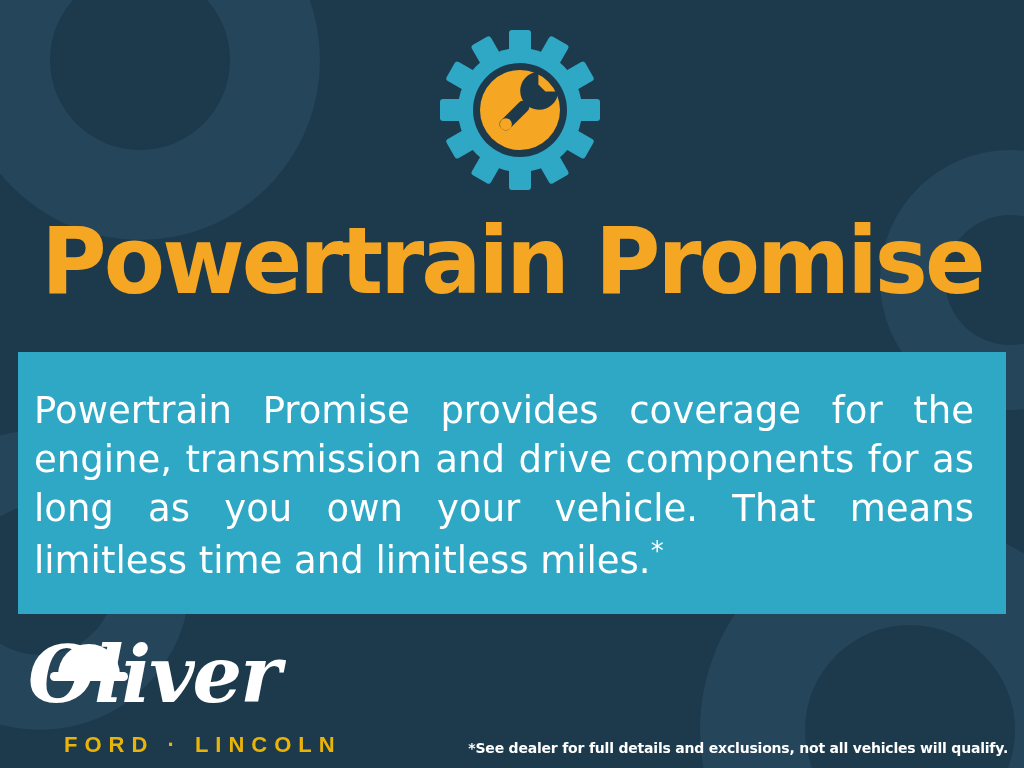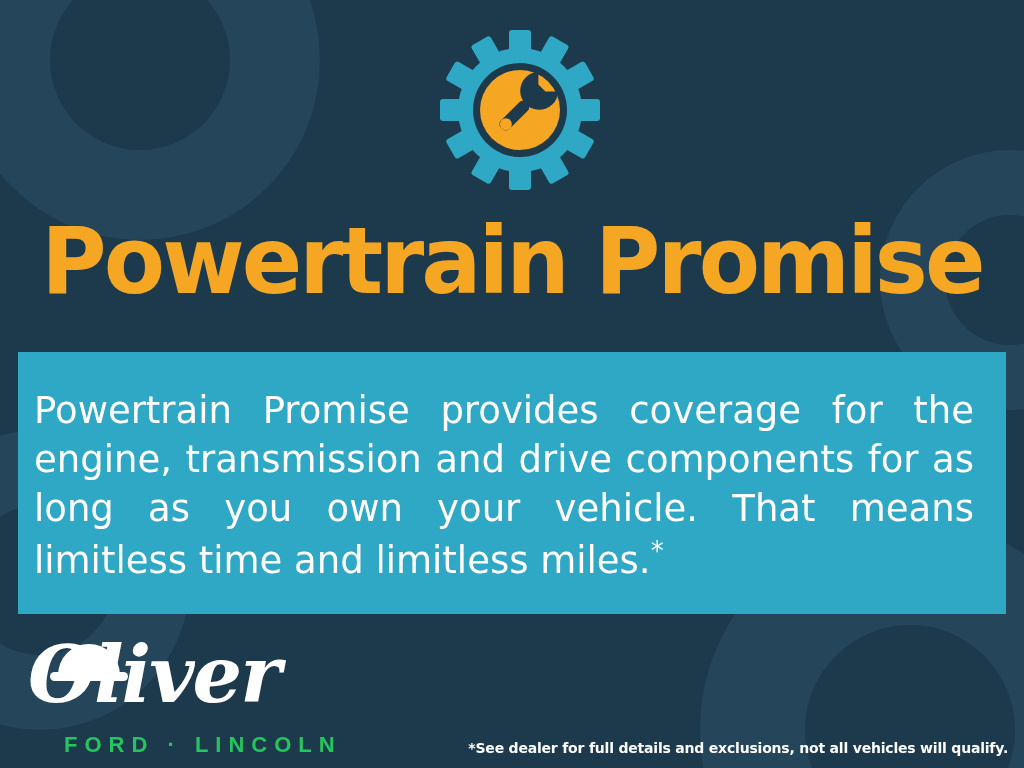--- a/index.html
+++ b/index.html
@@ -142,21 +142,21 @@
     top: 36px;
     width: 78px;
     height: 9px;
     background: #ffffff;
     border-radius: 5px;
   }
   .logo-sub {
     position: absolute;
     left: 36px;
     top: 96px;
-    color: #22c55e;
+    color: #eab308;
     font-family: "Liberation Sans", sans-serif;
     font-size: 22px;
     font-weight: bold;
     letter-spacing: 7px;
   }
 
   
   .footnote {
     position: absolute;
     right: 16px;

